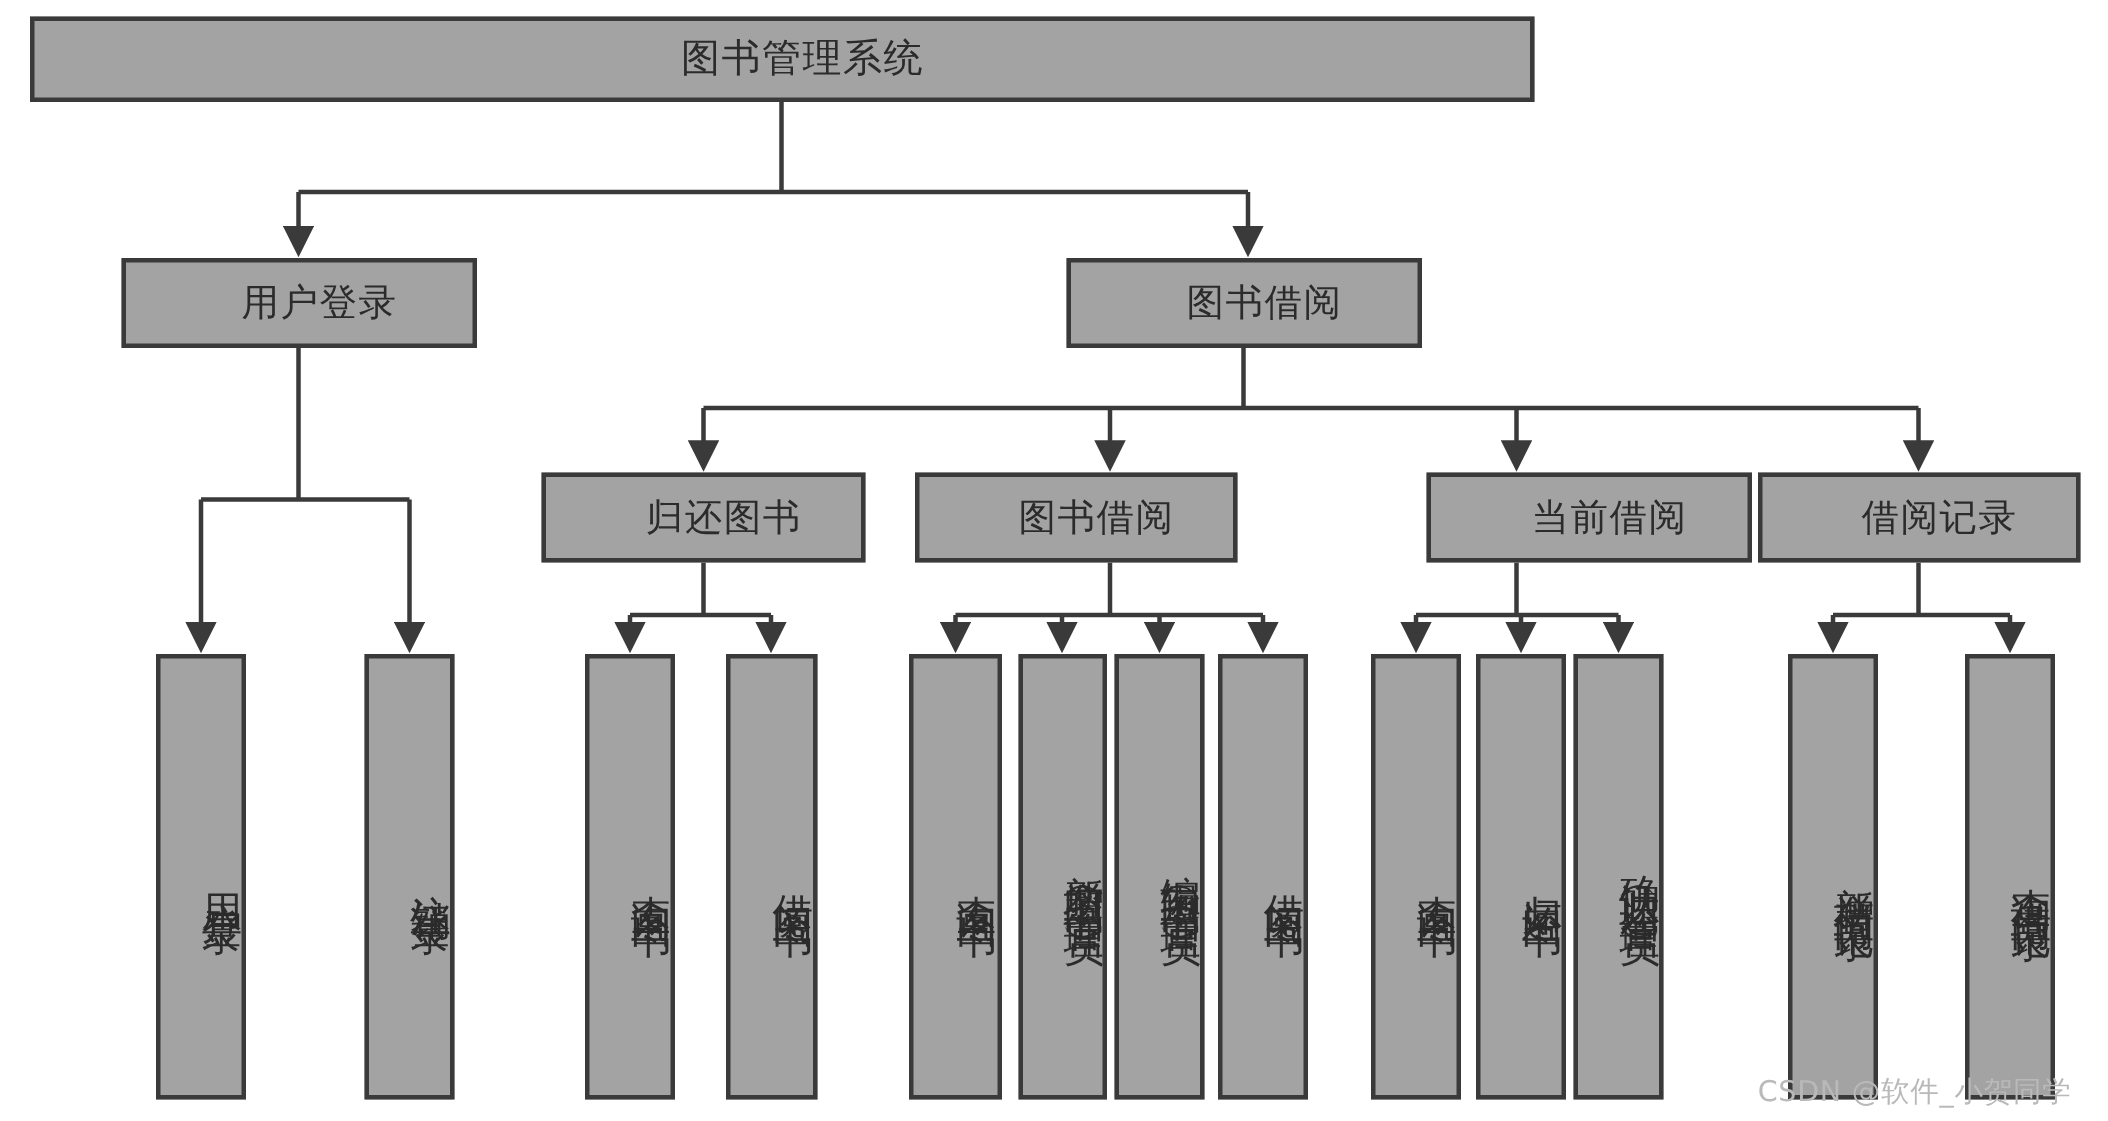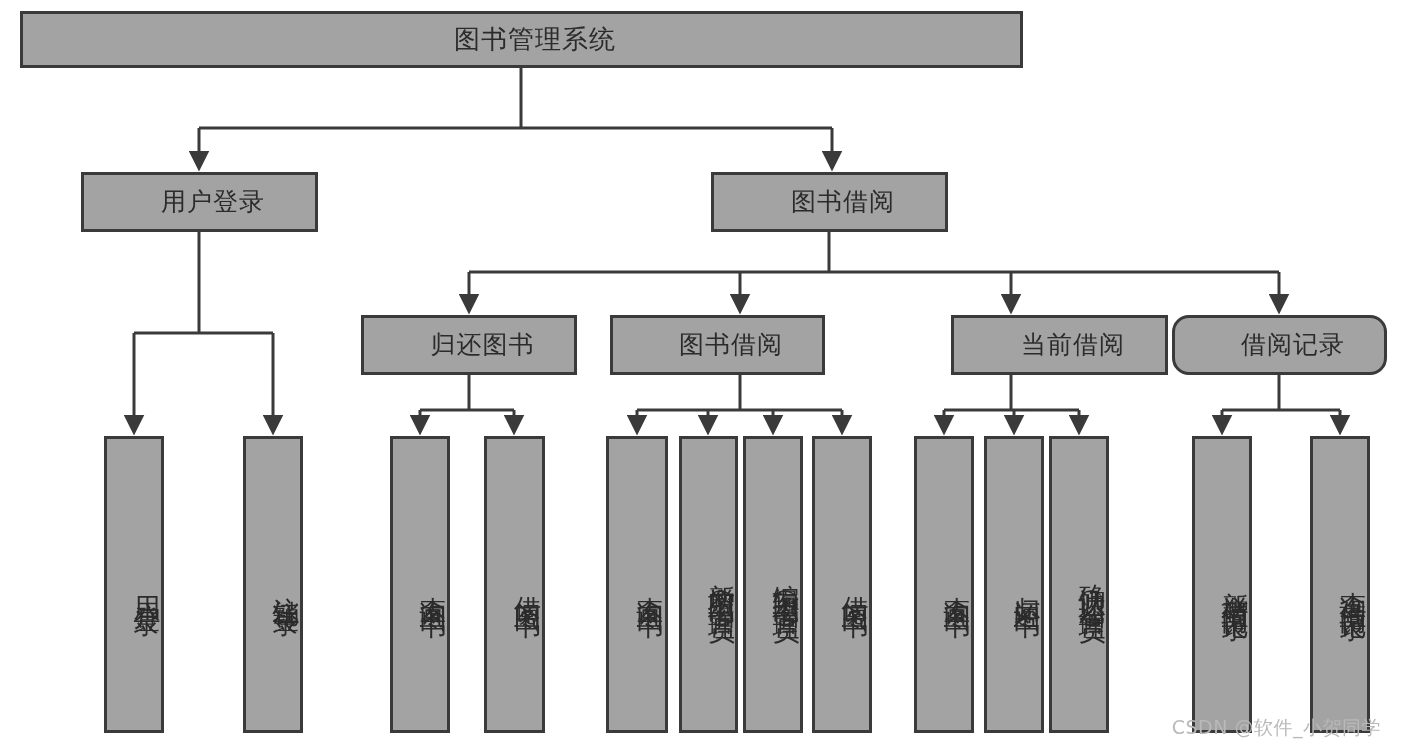--- a/index.html
+++ b/index.html
@@ -143,21 +143,21 @@
 
   <div class="node horiz" id="node-l3-0" style="left: 361px; top: 315px; width: 216px; height: 60px;">
     <span class="label">归还图书</span>
   </div>
   <div class="node horiz" id="node-l3-1" style="left: 610px; top: 315px; width: 215px; height: 60px;">
     <span class="label">图书借阅</span>
   </div>
   <div class="node horiz" id="node-l3-2" style="left: 903px; top: 315px; width: 217px; height: 60px; margin-left: 48px;">
     <span class="label">当前借阅</span>
   </div>
-  <div class="node horiz" id="node-l3-3" style="left: 1172px; top: 315px; width: 215px; height: 60px; border-radius: 17px;">
+  <div class="node horiz" id="node-l3-3" style="left: 1172px; top: 315px; width: 215px; height: 60px;">
     <span class="label">借阅记录</span>
   </div>
 
   <div class="node vert" id="node-leaf-0" style="left: 104px; top: 436px; width: 60px; height: 297px;">
     <span class="label">用户登录</span>
   </div>
   <div class="node vert" id="node-leaf-1" style="left: 243px; top: 436px; width: 60px; height: 297px;">
     <span class="label">注销登录</span>
   </div>
   <div class="node vert" id="node-leaf-2" style="left: 390px; top: 436px; width: 60px; height: 297px;">

